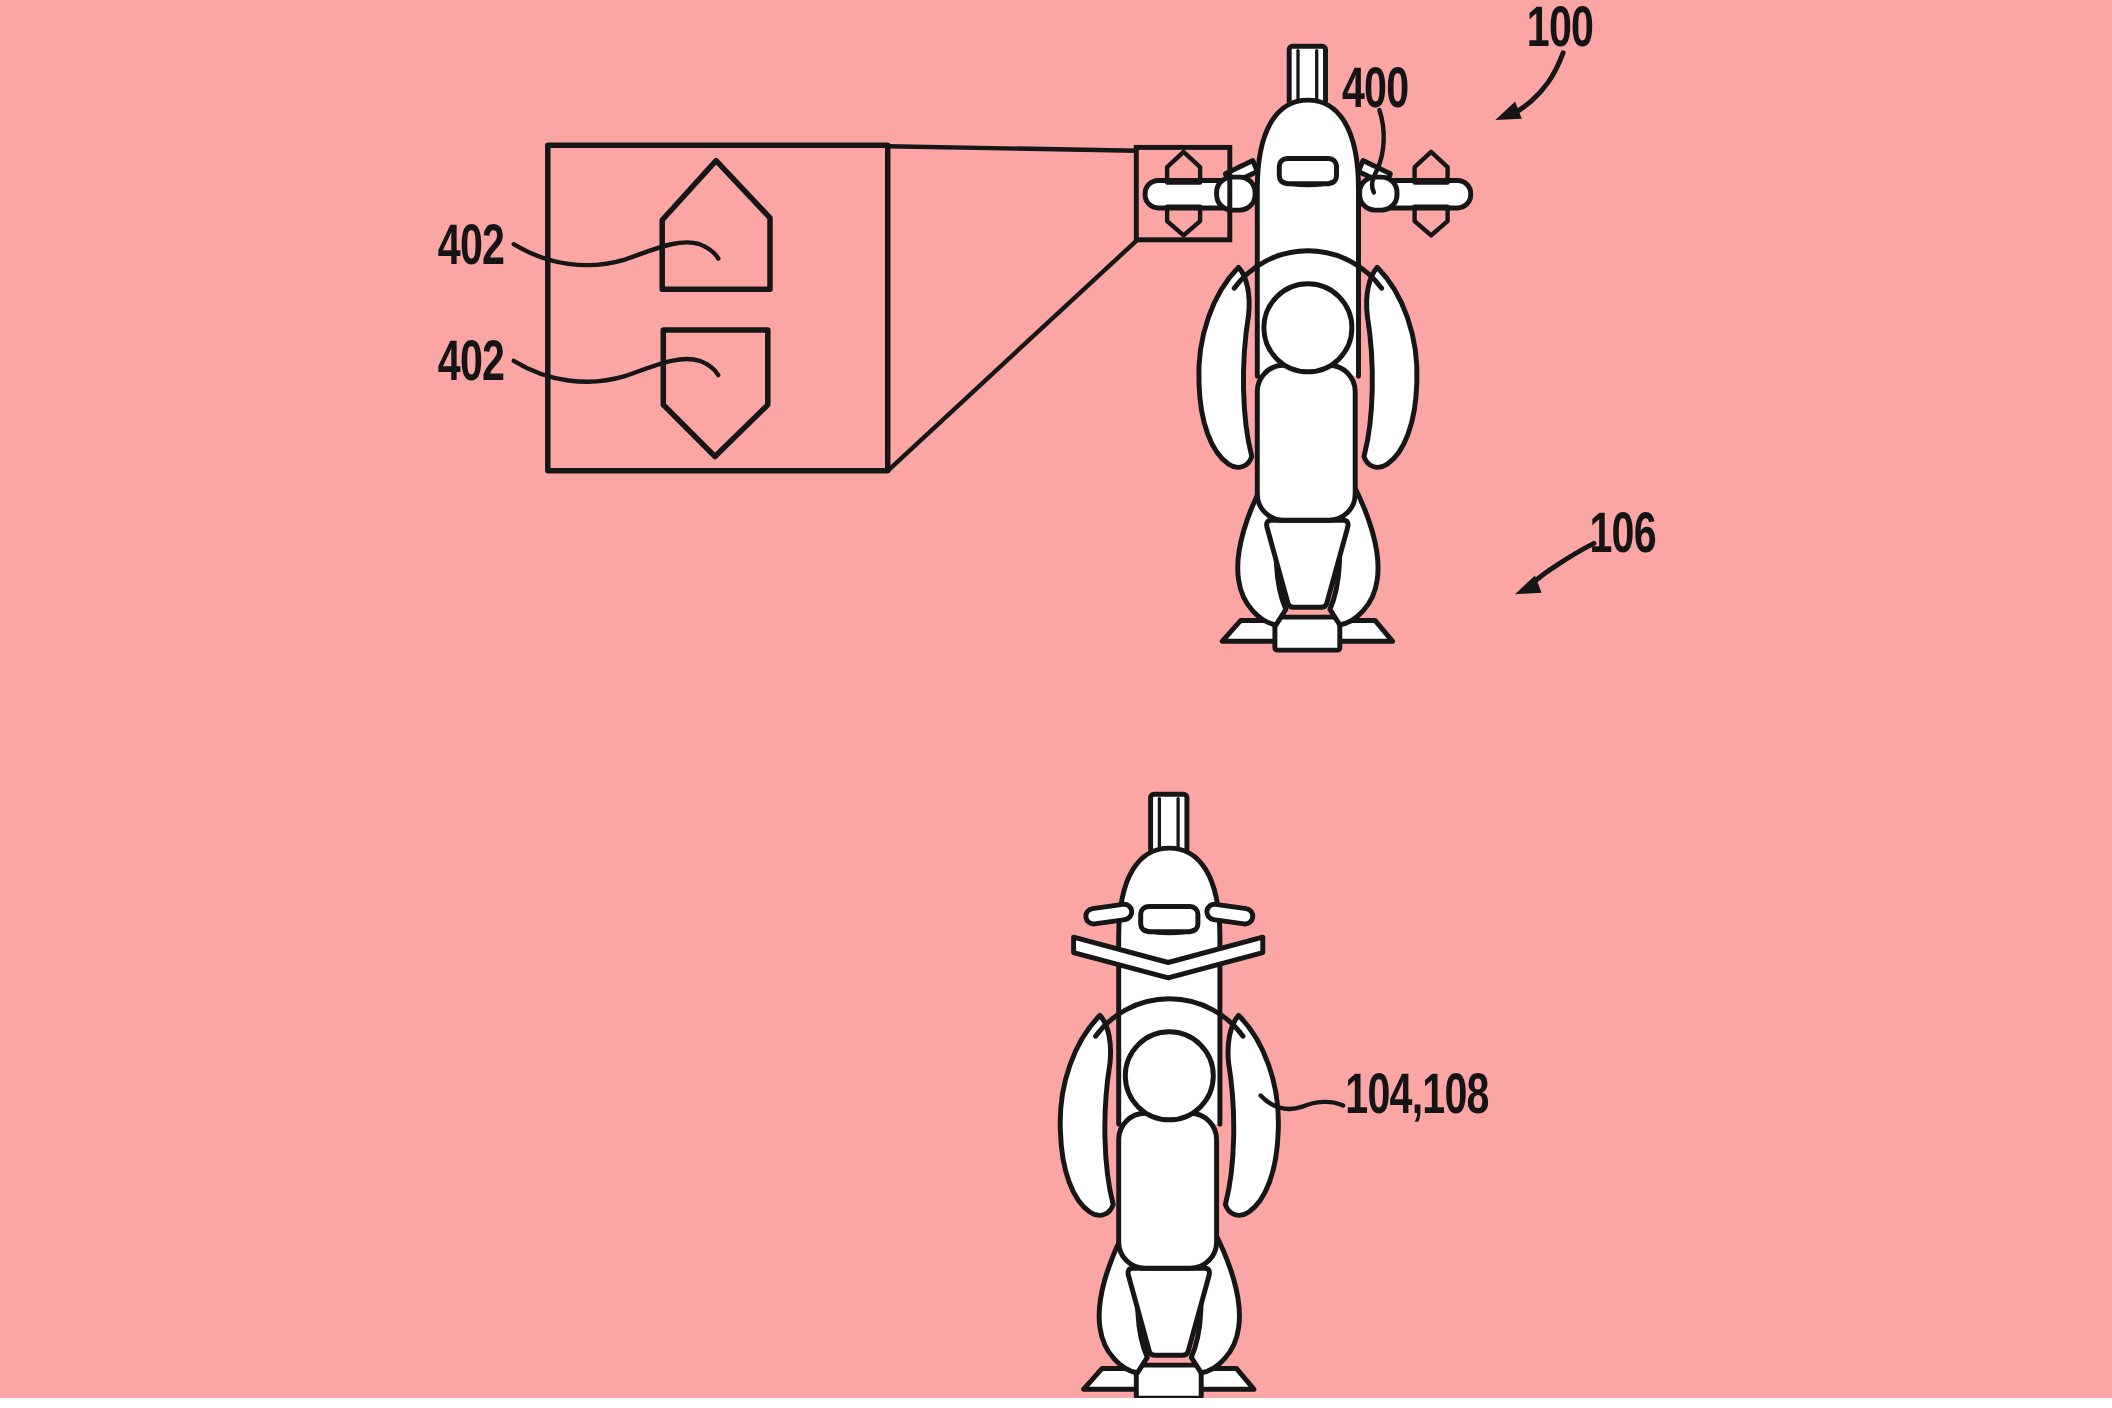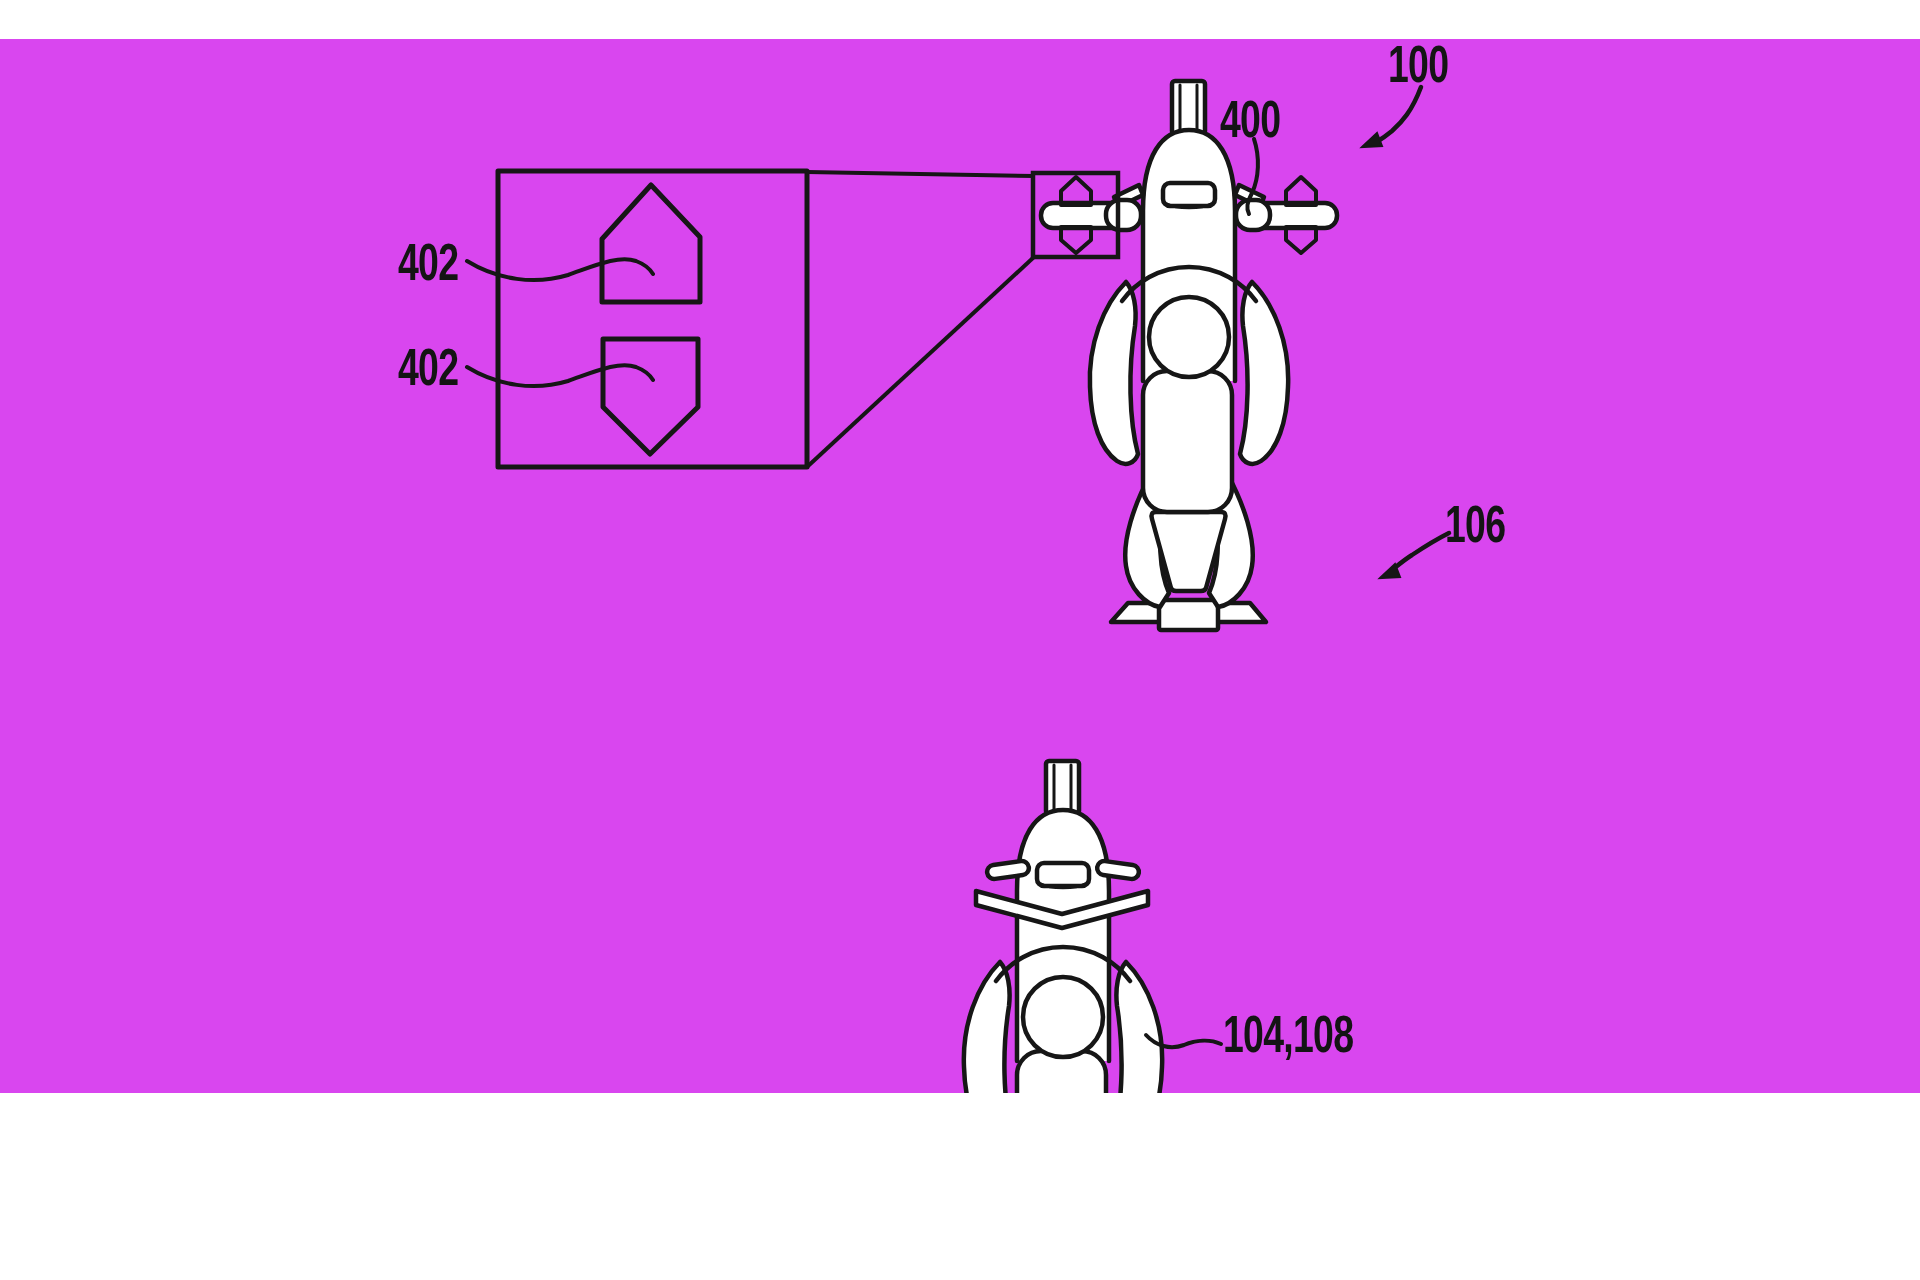--- a/index.html
+++ b/index.html
@@ -1,23 +1,22 @@
 <!DOCTYPE html>
 <html><head>
 <meta charset="utf-8">
 <style>
   html, body { margin: 0; padding: 0; background: #ffffff; }
   .stage {
     position: relative;
     width: 1920px;
-    height: 1054px;
-    background: #d946ef;
+    height: 1271px;
+    background: #fca5a5;
     overflow: hidden;
     font-family: "Liberation Sans", sans-serif;
-    margin-top: 39px;
   }
   .stage svg { position: absolute; left: 0; top: 0; }
   .ref-label {
     position: absolute;
     font-family: "Liberation Sans", sans-serif;
     font-weight: 700;
     font-size: 52px;
     line-height: 1;
     color: #141414;
     letter-spacing: -1px;

